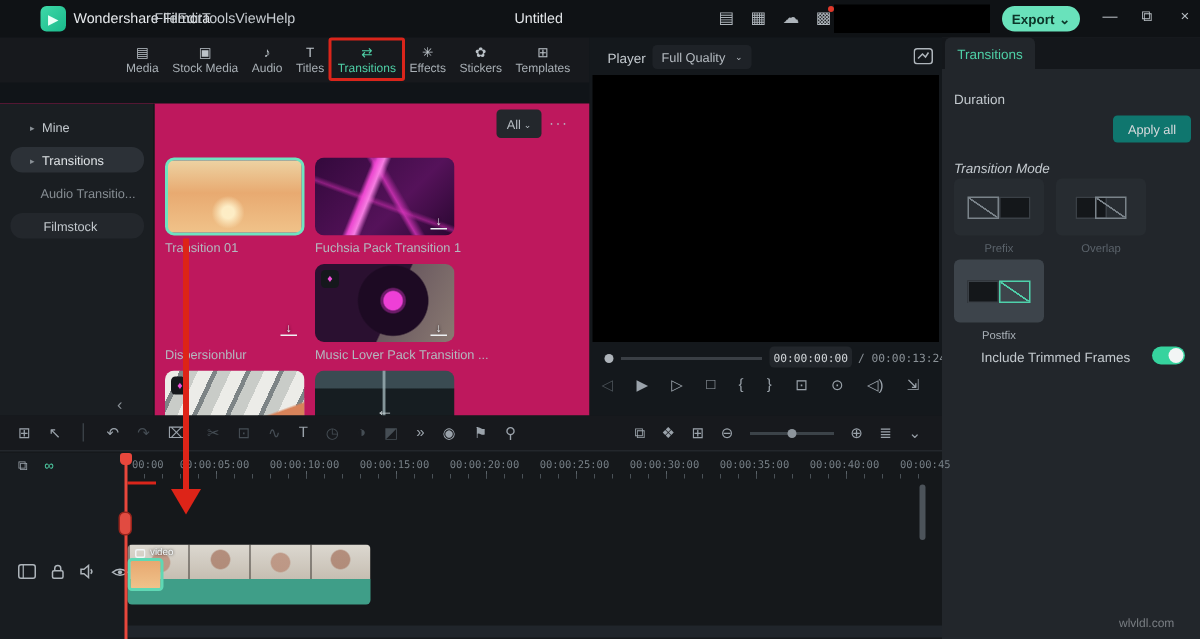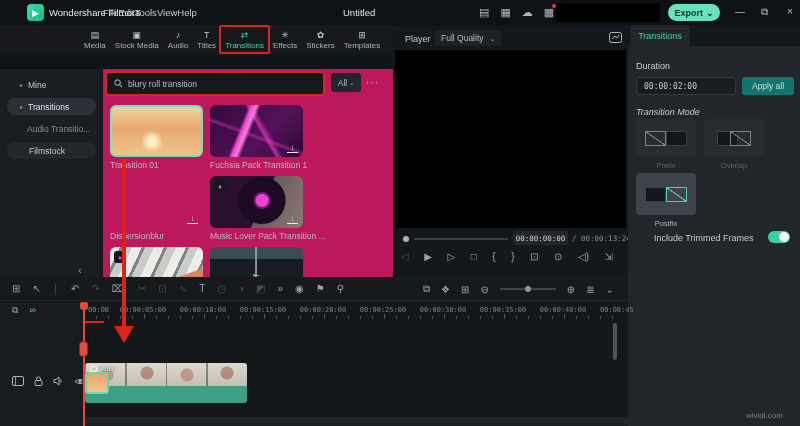--- a/index.html
+++ b/index.html
@@ -246,27 +246,20 @@
       </div>
       <div class="pill" style="top:73px; background:#23272c;">
         <span style="padding-left:9px;">Filmstock</span>
       </div>
       <div class="pill" style="top:51px; color:#868d93; padding-left:20px;">
         <span>Audio Transitio...</span>
       </div>
       <span class="collapse">‹</span>
     </div>
 
-    <div class="search-wrap">
-      <svg width="9" height="9" viewBox="0 0 10 10">
-        <circle cx="4" cy="4" r="3" fill="none" stroke="#9aa2aa" stroke-width="1.2"></circle>
-        <line x1="6.2" y1="6.2" x2="9" y2="9" stroke="#9aa2aa" stroke-width="1.2"></line>
-      </svg>
-      <span class="search-text">blury roll transition</span>
-    </div>
     <div class="all-pill">
       <span>All</span>
       <span class="chev">⌄</span>
     </div>
     <span class="more-dots">···</span>
 
     <div class="thumb selected t-orange" style="left:110px; top:36px;"></div>
     <span class="thumb-label" style="left:110px; top:91px;">Transition 01</span>
 
     <div class="thumb t-fuchsia" style="left:210px; top:36px;">
@@ -322,21 +315,20 @@
       <span>◁)</span>
       <span>⇲</span>
     </div>
   </div>
 
   <div class="props">
     <div class="props-tabstrip">
       <div class="props-tab">Transitions</div>
     </div>
     <span class="plabel" style="left:8px; top:36px;">Duration</span>
-    <div class="dur-input">00:00:02:00</div>
     <div class="apply-btn">Apply all</div>
     <span class="plabel" style="left:8px; top:82px;font-style:italic;">Transition Mode</span>
 
     <div class="mode-card" style="left:8px; top:94px;">
       <span class="mrect xline"></span>
         <span class="mrect dark"></span>
     </div>
     <div class="mode-card" style="left:76px; top:94px;">
       <span class="mrect dark" style="margin-right:-8px;"></span>
         <span class="mrect xline"></span>

